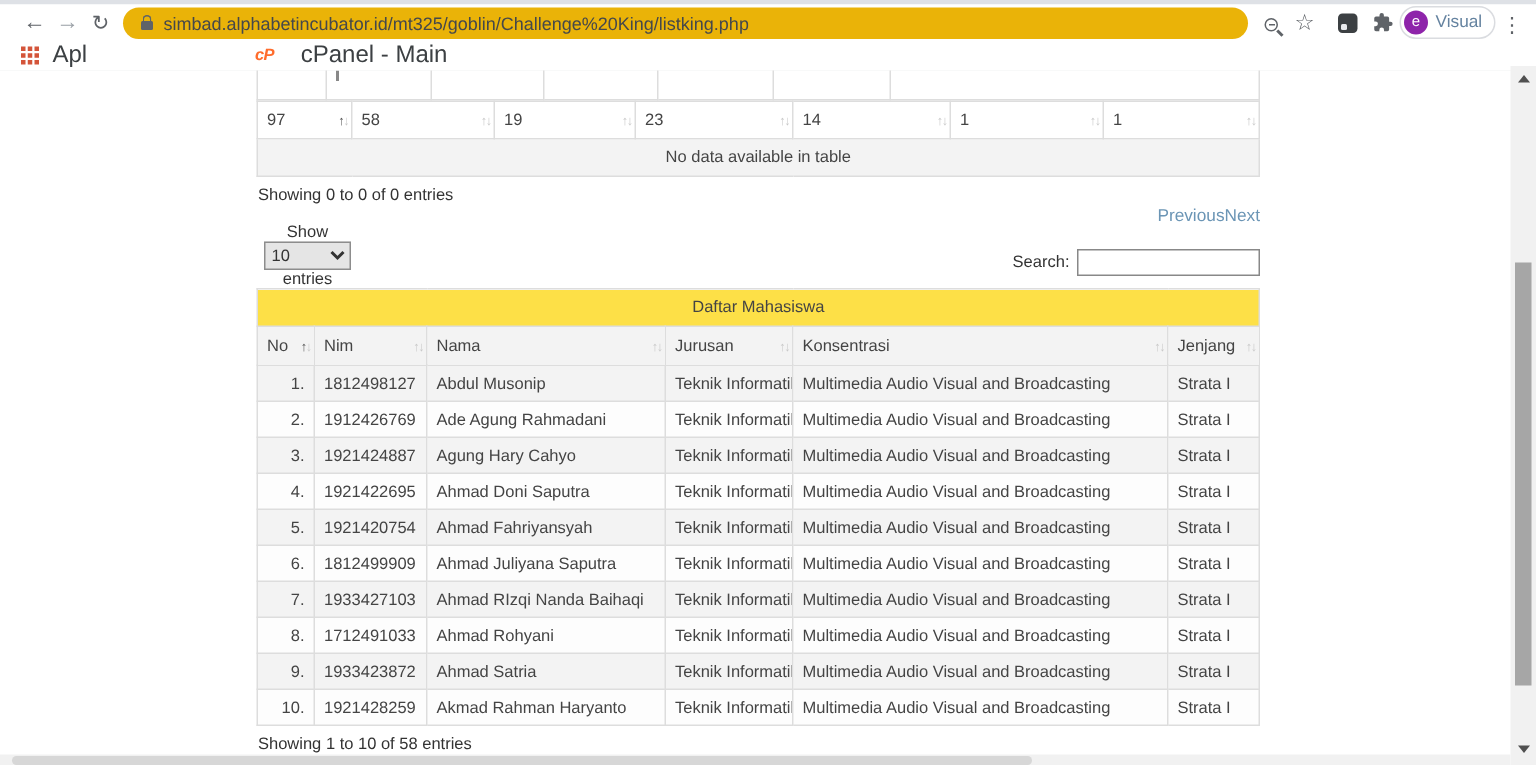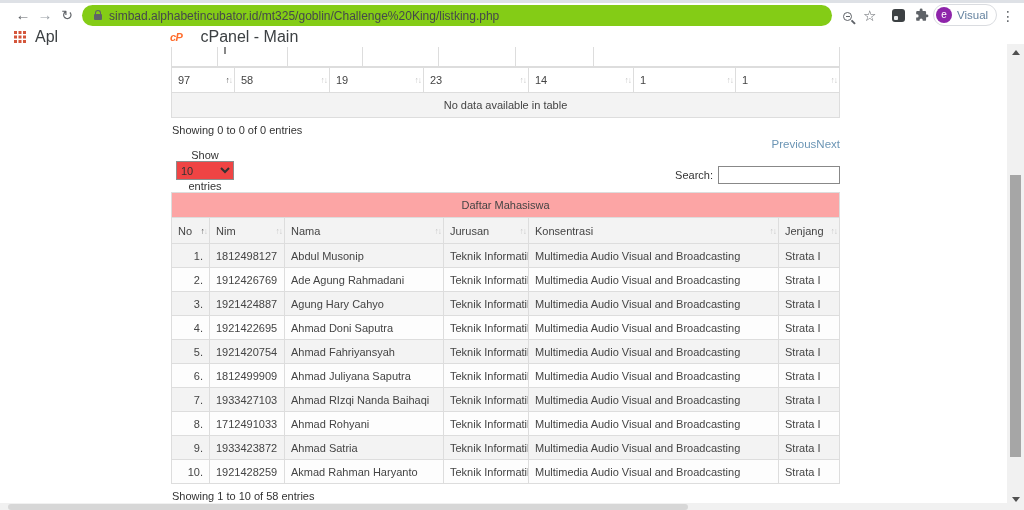--- a/index.html
+++ b/index.html
@@ -8,21 +8,21 @@
     font-family:"Liberation Sans","DejaVu Sans",sans-serif;
     background:#ffffff;
   }
   
   .tabstrip{position:absolute;top:0;left:0;width:1024px;height:3px;background:#dee1e6;}
   .toolbar{position:absolute;top:3px;left:0;width:1024px;height:25px;background:#fff;}
   .nav-ico{position:absolute;top:0;height:25px;line-height:24px;font-size:15px;color:#5f6368;text-align:center;width:22px;cursor:pointer;}
   .nav-back{left:12px;}
   .nav-fwd{left:34px;color:#9aa0a6;}
   .nav-reload{left:56px;font-size:14px;}
-  .omnibox{position:absolute;left:82px;top:2px;width:750px;height:21px;background:#84cc16;border-radius:11px;display:flex;align-items:center;}
+  .omnibox{position:absolute;left:82px;top:2px;width:750px;height:21px;background:#eab308;border-radius:11px;display:flex;align-items:center;}
   .lock{width:8px;height:6px;background:#5f6368;border-radius:1px;position:relative;margin-left:12px;margin-top:2px;flex:0 0 auto;}
   .lock:before{content:'';position:absolute;top:-4px;left:1px;width:4px;height:4px;border:1.5px solid #5f6368;border-bottom:none;border-radius:3px 3px 0 0;}
   .url-text{margin-left:7px;font-size:12px;color:#45484b;white-space:nowrap;overflow:hidden;}
   .mag{position:absolute;left:843px;top:9px;width:7px;height:7px;border:1.5px solid #5f6368;border-radius:50%;}
   .mag:before{content:'';position:absolute;width:4px;height:1.5px;background:#5f6368;left:1.5px;top:2.6px;}
   .mag:after{content:'';position:absolute;width:4.5px;height:1.5px;background:#5f6368;transform:rotate(45deg);right:-4px;bottom:-2px;}
   .star{position:absolute;left:863px;top:3px;font-size:15px;color:#5f6368;line-height:20px;cursor:pointer;}
   .ext-dark{position:absolute;left:892px;top:6px;width:13px;height:13px;background:#3c4043;border-radius:3px;cursor:pointer;}
   .ext-dark:after{content:'';position:absolute;left:2px;bottom:2px;width:4px;height:4px;background:#e8eaed;border-radius:1px;}
   .puzzle{position:absolute;left:915px;top:5px;cursor:pointer;}
@@ -50,25 +50,25 @@
   .summary-table{position:absolute;left:171px;top:20px;}
   .summary-table th{height:24px;}
   .summary-table .nodata{height:24px;text-align:center;background:#f3f3f3;color:#444;}
   .sort{position:absolute;right:2px;top:50%;transform:translateY(-50%);font-size:8.5px;letter-spacing:-1px;color:#c9c9c9;}
   .sort .up.active{color:#555;}
   .dt-info{position:absolute;left:172px;font-size:11px;color:#333;}
   .info-top{top:77px;}
   .paginate{position:absolute;right:184px;top:91px;font-size:11.5px;}
   .paginate span{cursor:pointer;}
   .length{position:absolute;left:171px;top:102px;font-size:11px;color:#333;display:flex;align-items:center;flex-direction:column;}
-  .length select{margin:0 5px;width:58px;height:19px;font-size:11px;font-family:inherit;border:1px solid #8d8d8d;background:#ef4444;color:#333;}
+  .length select{margin:0 5px;width:58px;height:19px;font-size:11px;font-family:inherit;border:1px solid #8d8d8d;background:#e5e5e5;color:#333;}
   .searchbox{position:absolute;right:184px;top:119px;font-size:11px;color:#333;display:flex;align-items:center;}
   .searchbox input{margin-left:5px;width:114px;height:16px;border:1px solid #888;font-size:11px;font-family:inherit;padding:0 3px;}
   .main-table{position:absolute;left:171px;top:145px;}
-  .main-table .title-row td{height:24px;text-align:center;background:#fca5a5;color:#444;}
+  .main-table .title-row td{height:24px;text-align:center;background:#fde047;color:#444;}
   .main-table thead th{height:25px;background:#f3f3f3;}
   .main-table tbody td{height:23px;}
   .main-table tbody tr.odd td{background:#f3f3f3;}
   .main-table tbody tr.even td{background:#fdfdfd;}
   .main-table td.num{text-align:right;}
   .info-bottom{top:443px;text-align:right;}
   
   .vscroll{position:absolute;left:1007px;top:44px;width:17px;height:466px;background:#f1f1f1;}
   .vthumb{position:absolute;left:1010px;top:175px;width:11px;height:282px;background:#a6a6a6;cursor:pointer;}
   .arr{position:absolute;left:1012px;width:0;height:0;border-left:4px solid transparent;border-right:4px solid transparent;cursor:pointer;}

